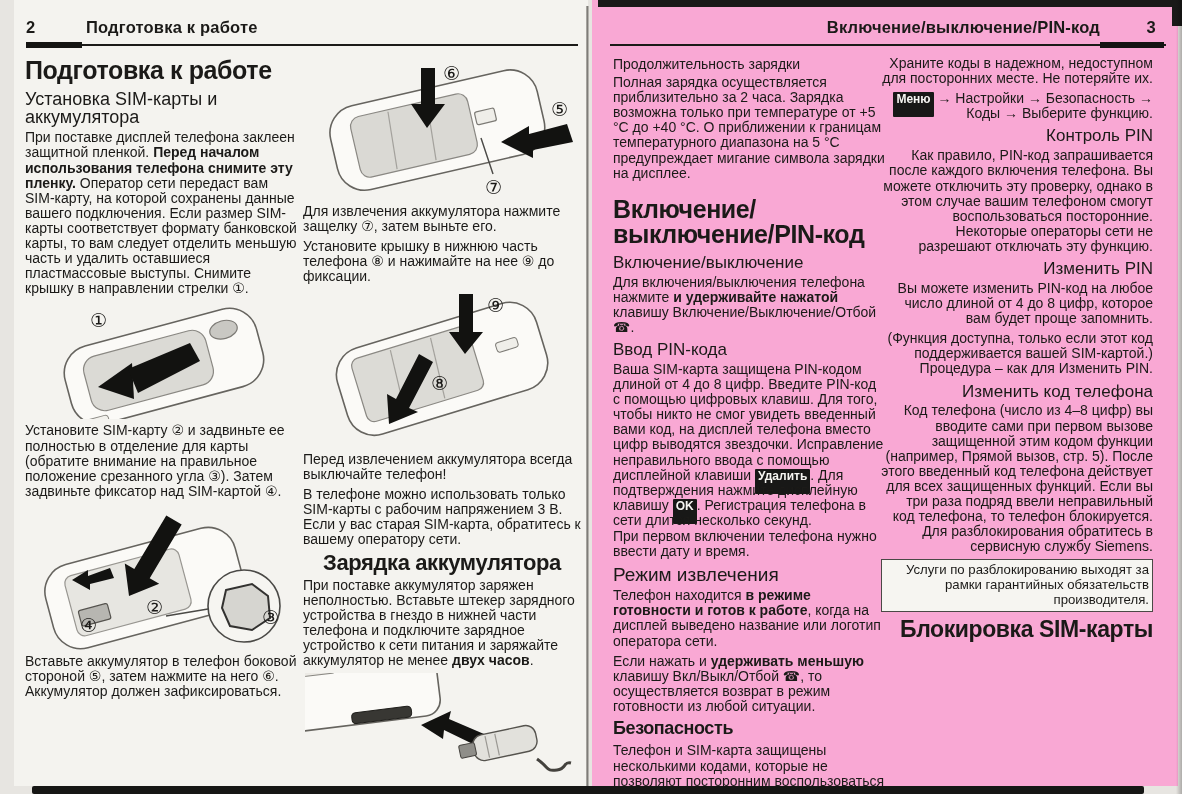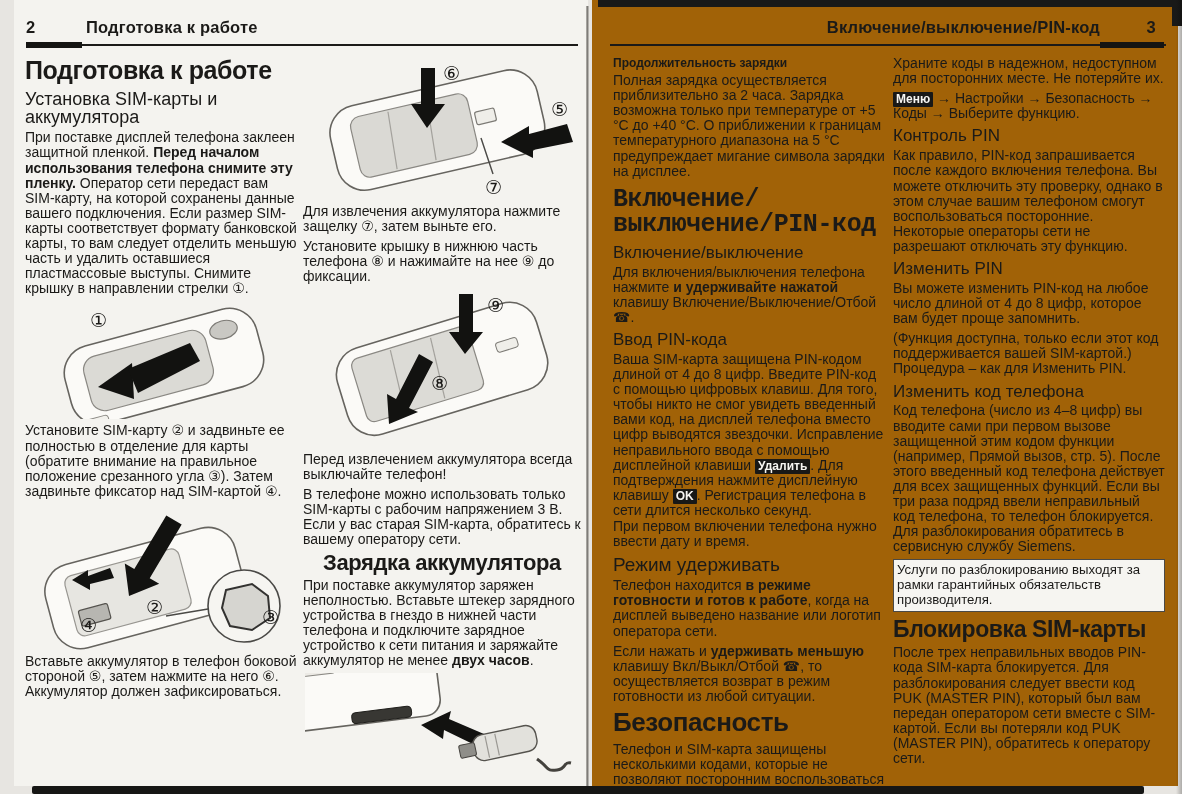--- a/index.html
+++ b/index.html
@@ -4,46 +4,46 @@
 <style>
   html,body{margin:0;padding:0;}
   body{
     width:1182px;height:794px;position:relative;overflow:hidden;
     background:#e7e5e1;
     font-family:"Liberation Sans","DejaVu Sans",sans-serif;
     color:#1b1a18;
   }
   .page{position:absolute;top:0;height:786px;background:#f4f3ef;overflow:hidden;}
   #page-left{left:14px;width:574px;}
-  #page-right{left:592px;width:586px;background:#a16207;}
+  #page-right{left:592px;width:586px;background:#f9a8d4;}
   
   .top-strip{position:absolute;left:598px;top:0;width:584px;height:7px;background:#191918;}
   .corner-tick{position:absolute;left:1172px;top:0;width:10px;height:26px;background:#191918;}
   .bottom-strip{position:absolute;left:32px;top:786px;width:1112px;height:8px;background:#161615;border-radius:2px;}
   .gutter{position:absolute;left:586px;top:6px;width:3px;height:780px;
     background:linear-gradient(90deg,#b9b7b2,#7e7c78,#cfcdc8);}
   .right-shade{position:absolute;right:0;top:0;width:6px;height:794px;
     background:linear-gradient(90deg,rgba(0,0,0,0),rgba(0,0,0,.25));}
 
   
   .runhead{position:absolute;top:18px;font-weight:bold;font-size:16.5px;letter-spacing:.2px;}
   .rule{position:absolute;top:44px;height:2px;background:#1b1a18;}
   .rule-thick{position:absolute;top:42px;height:6px;background:#141412;}
 
   .col{position:absolute;top:56px;}
   p{margin:0 0 5px 0;font-size:14px;line-height:1.08;}
   .h1{font-weight:bold;font-size:25px;letter-spacing:-.4px;margin:2px 0 6px 0;line-height:1.02;}
   .h2{font-weight:normal;font-size:17px;margin:6px 0 3px 0;line-height:1.05;}
-  .h3{font-weight:bold;font-size:12px;margin:0 0 3px 0;}
+  .h3{font-weight:normal;font-size:14px;margin:0 0 3px 0;}
   .bigtitle span{display:block;}
 
   .sg-n{}
   .sg-b{font-weight:bold;}
   .sg-bad{background:#181817;color:#f6f5f2;font-weight:bold;font-size:12px;
-    padding:0 3px 1px 3px;border-radius:1px;white-space:nowrap;}
+    padding:0 3px 11px 3px;border-radius:1px;white-space:nowrap;}
 
   .notebox{border:1.6px solid #4a4946;padding:3px 3px;font-size:13.2px;line-height:1.12;
     margin:4px 0 6px 0;background:#f6f5f1;}
 
   .illus{display:block;margin:2px auto 4px auto;}
   .callout{font-size:19px;fill:#1b1a18;font-family:"DejaVu Sans",sans-serif;}
 </style>
 </head>
 <body>
 
@@ -156,58 +156,57 @@
 <div class="page" id="page-right">
   <div class="runhead" style="right:78px;">Включение/выключение/PIN-код</div>
   <div class="runhead" style="right:22px;">3</div>
   <div class="rule" style="left:18px;width:556px;"></div>
   <div class="rule-thick" style="right:14px;width:64px;"></div>
 
   <div class="col" style="left:21px;width:272px;">
     <div class="h3">Продолжительность зарядки</div>
     <p>Полная зарядка осуществляется приблизительно за 2 часа. Зарядка возможна только при температуре от +5 °C до +40 °C. О приближении к границам температурного диапазона на 5 °C предупреждает мигание символа зарядки на дисплее.</p>
 
-    <div class="h1 bigtitle" style="margin-top:8px;font-family:Liberation Mono, monospace;">
+    <div class="h1 bigtitle" style="margin-top:16px;">
       <span>Включение/</span>
       <span>выключение/PIN-код</span>
     </div>
     <div class="h2">Включение/выключение</div>
     <p><span class="sg-n">Для включения/выключения телефона нажмите </span><span class="sg-b">и удерживайте нажатой</span><span class="sg-n"> клавишу Включение/Выключение/Отбой ☎.</span></p>
 
     <div class="h2">Ввод PIN-кода</div>
     <p style="margin-bottom:1px;"><span class="sg-n">Ваша SIM-карта защищена PIN-кодом длиной от 4 до 8 цифр. Введите PIN-код с помощью цифровых клавиш. Для того, чтобы никто не смог увидеть введенный вами код, на дисплей телефона вместо цифр выводятся звездочки. Исправление неправильного ввода с помощью дисплейной клавиши </span><span class="sg-bad">Удалить</span><span class="sg-n">. Для подтверждения нажмите дисплейную клавишу </span><span class="sg-bad">OK</span><span class="sg-n">. Регистрация телефона в сети длится несколько секунд.</span></p>
     <p>При первом включении телефона нужно ввести дату и время.</p>
 
-    <div class="h2" style="font-size:19px;">Режим удерживать</div>
+    <div class="h2" style="font-size:19px;">Режим извлечения</div>
     <p><span class="sg-n">Телефон находится </span><span class="sg-b">в режиме готовности и готов к работе</span><span class="sg-n">, когда на дисплей выведено название или логотип оператора сети.</span></p>
     <p><span class="sg-n">Если нажать и </span><span class="sg-b">удерживать меньшую</span><span class="sg-n"> клавишу Вкл/Выкл/Отбой ☎, то осуществляется возврат в режим готовности из любой ситуации.</span></p>
 
-    <div class="h1" style="font-size:26px;">Безопасность</div>
+    <div class="h1" style="font-size:18px;">Безопасность</div>
     <p>Телефон и SIM-карта защищены несколькими кодами, которые не позволяют посторонним воспользоваться телефоном.</p>
   </div>
 
-  <div class="col" style="left:301px;width:272px;">
+  <div class="col" style="left:289px;width:272px;text-align:right;">
     <p>Храните коды в надежном, недоступном для посторонних месте. Не потеряйте их.</p>
     <p style="margin-bottom:4px;"><span class="sg-bad">Меню</span><span class="sg-n"> → Настройки → Безопасность → Коды → Выберите функцию.</span></p>
 
     <div class="h2">Контроль PIN</div>
     <p>Как правило, PIN-код запрашивается после каждого включения телефона. Вы можете отключить эту проверку, однако в этом случае вашим телефоном смогут воспользоваться посторонние. Некоторые операторы сети не разрешают отключать эту функцию.</p>
 
     <div class="h2">Изменить PIN</div>
     <p>Вы можете изменить PIN-код на любое число длиной от 4 до 8 цифр, которое вам будет проще запомнить.</p>
 
     <p>(Функция доступна, только если этот код поддерживается вашей SIM-картой.) Процедура – как для Изменить PIN.</p>
 
     <div class="h2">Изменить код телефона</div>
     <p>Код телефона (число из 4–8 цифр) вы вводите сами при первом вызове защищенной этим кодом функции (например, Прямой вызов, стр. 5). После этого введенный код телефона действует для всех защищенных функций. Если вы три раза подряд ввели неправильный код телефона, то телефон блокируется. Для разблокирования обратитесь в сервисную службу Siemens.</p>
 
     <div class="notebox">Услуги по разблокированию выходят за рамки гарантийных обязательств производителя.</div>
 
     <div class="h1" style="font-size:23px;margin:2px 0 4px 0;">Блокировка SIM-карты</div>
-    <p>После трех неправильных вводов PIN-кода SIM-карта блокируется. Для разблокирования следует ввести код PUK (MASTER PIN), который был вам передан оператором сети вместе с SIM-картой. Если вы потеряли код PUK (MASTER PIN), обратитесь к оператору сети.</p>
   </div>
 </div>
 
 <div class="top-strip"></div>
 <div class="corner-tick"></div>
 <div class="bottom-strip"></div>
 <div class="gutter"></div>
 <div class="right-shade"></div>
 
 </body></html>

